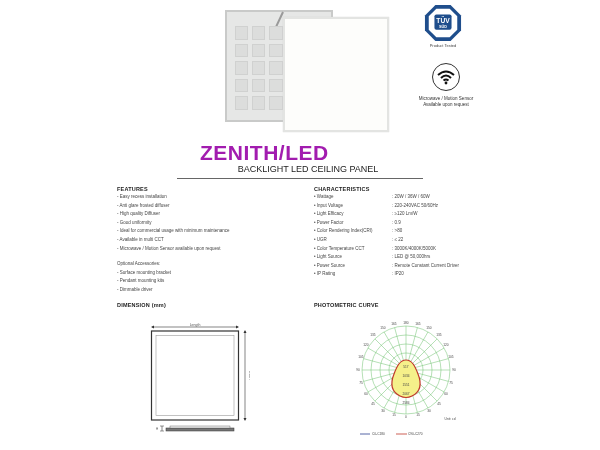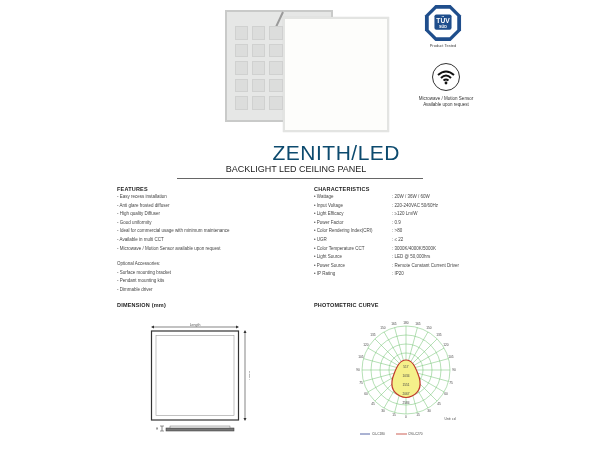--- a/index.html
+++ b/index.html
@@ -19,22 +19,22 @@
   .panel-front {
     position: absolute; left: 283px; top: 17px; width: 106px; height: 115px;
     background: #fdfdfb; border: 2px solid #e3e4e2; box-shadow: 0 0 1px #ccc;
   }
 
   .tuv { position: absolute; left: 424px; top: 4px; width: 38px; height: 38px; }
   .tuv-caption { position: absolute; left: 407px; top: 43px; width: 72px; text-align: center; font-size: 4px; color: #444; }
   .wifi { position: absolute; left: 432px; top: 63px; width: 28px; height: 28px; border: 1px solid #333; border-radius: 50%; display: flex; align-items: center; justify-content: center; }
   .wifi-caption { position: absolute; left: 400px; top: 96px; width: 92px; text-align: center; font-size: 4.5px; line-height: 6px; color: #333; }
 
-  .title { position: absolute; left: 200px; top: 141px; width: 200px; text-align: right; font-size: 21px; letter-spacing: 0.5px; color: #0c4a6e; font-weight: normal; }
-  .subtitle { position: absolute; left: 196px; top: 164px; width: 200px; text-align: center; font-size: 9px; color: #222; }
+  .title { position: absolute; left: 200px; top: 141px; width: 200px; text-align: left; font-size: 21px; letter-spacing: 0.5px; color: #a21caf; font-weight: bold; }
+  .subtitle { position: absolute; left: 208px; top: 164px; width: 200px; text-align: center; font-size: 9px; color: #222; }
   .rule { position: absolute; left: 177px; top: 178px; width: 246px; height: 1px; background: #666; }
 
   .section-h { position: absolute; font-size: 5.5px; font-weight: bold; color: #222; letter-spacing: 0.2px; }
   .list { position: absolute; font-size: 4.5px; color: #444; }
   .list .row { height: 8.6px; line-height: 8.6px; white-space: nowrap; }
   .spec { position: absolute; font-size: 4.5px; color: #444; }
   .spec .row { display: flex; height: 8.6px; line-height: 8.6px; white-space: nowrap; }
   .spec .k { width: 78px; }
 
   .dim-drawing { position: absolute; left: 150px; top: 323px; width: 100px; height: 115px; }

